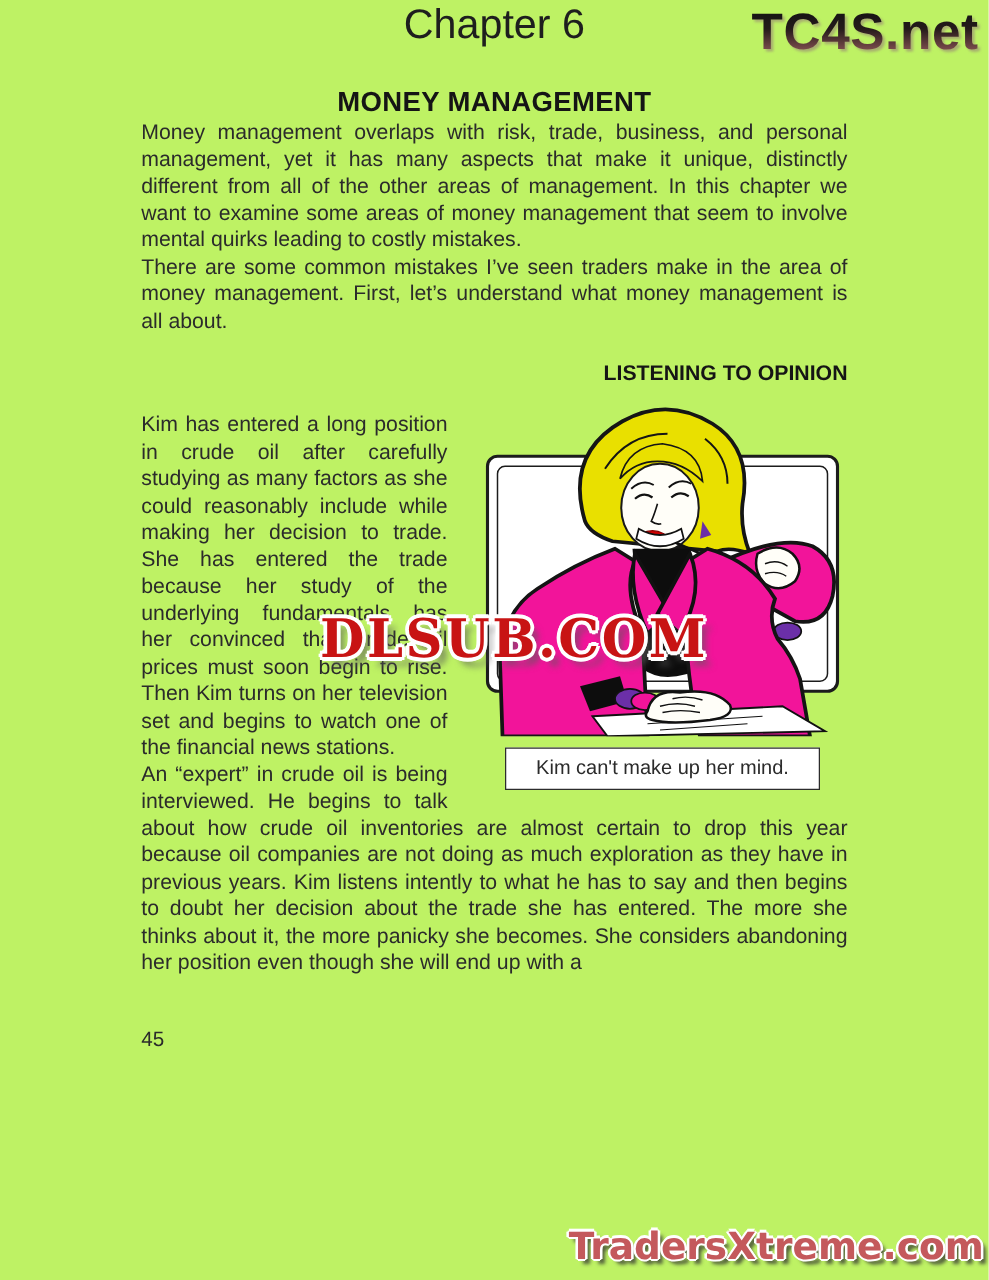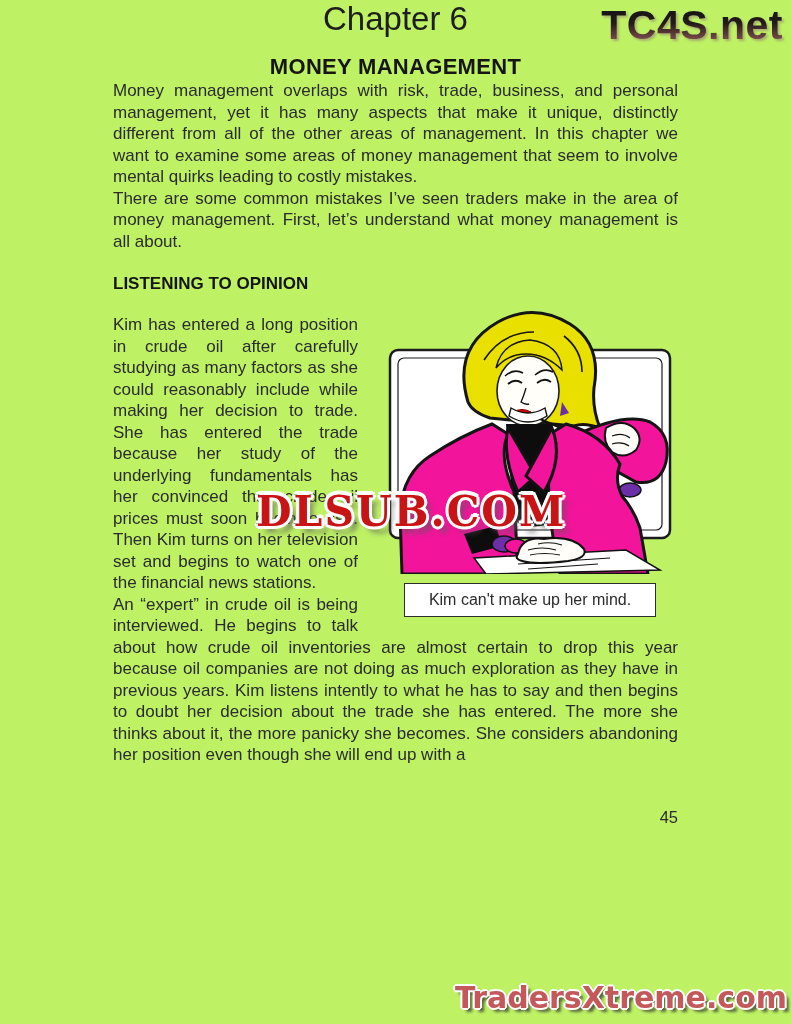--- a/index.html
+++ b/index.html
@@ -15,39 +15,39 @@
   }
   .content { padding: 0 113px; }
 
   .chapter-heading {
     text-align: center;
     font-size: 33px;
     font-weight: normal;
     color: #1e1e1e;
   }
   .book-section-title {
-    margin-top: 16px;
+    margin-top: 31px;
     text-align: center;
     font-size: 22px;
     font-weight: bold;
     color: #151515;
     letter-spacing: 0.3px;
   }
   p.body-text {
     font-size: 17px;
     line-height: 21.5px;
     text-align: justify;
     margin: 0;
     color: #2b2b2b;
   }
   .p1 { margin-top: 31px; }
   .p2 { margin-top: 21px; }
   .subheading {
     margin-top: 22px;
-    text-align: left;
+    text-align: right;
     font-size: 17px;
     font-weight: bold;
     color: #151515;
   }
   .story { margin-top: 20px; }
   .figure-float {
     float: right;
     width: 324px;
     margin: -8px -14px 6px 10px;
   }
@@ -58,21 +58,21 @@
     border: 1.5px solid #2c2c2c;
     padding: 7px 2px;
     text-align: center;
     font-size: 16px;
     color: #2b2b2b;
     background: #fff;
   }
   .page-number {
     clear: both;
     margin-top: 42px;
-    text-align: right;
+    text-align: left;
     font-size: 16.5px;
     color: #2b2b2b;
   }
 
   
   .tc4s-watermark {
     position: absolute;
     top: 2px;
     right: 8px;
     font-family: "Liberation Sans", sans-serif;

